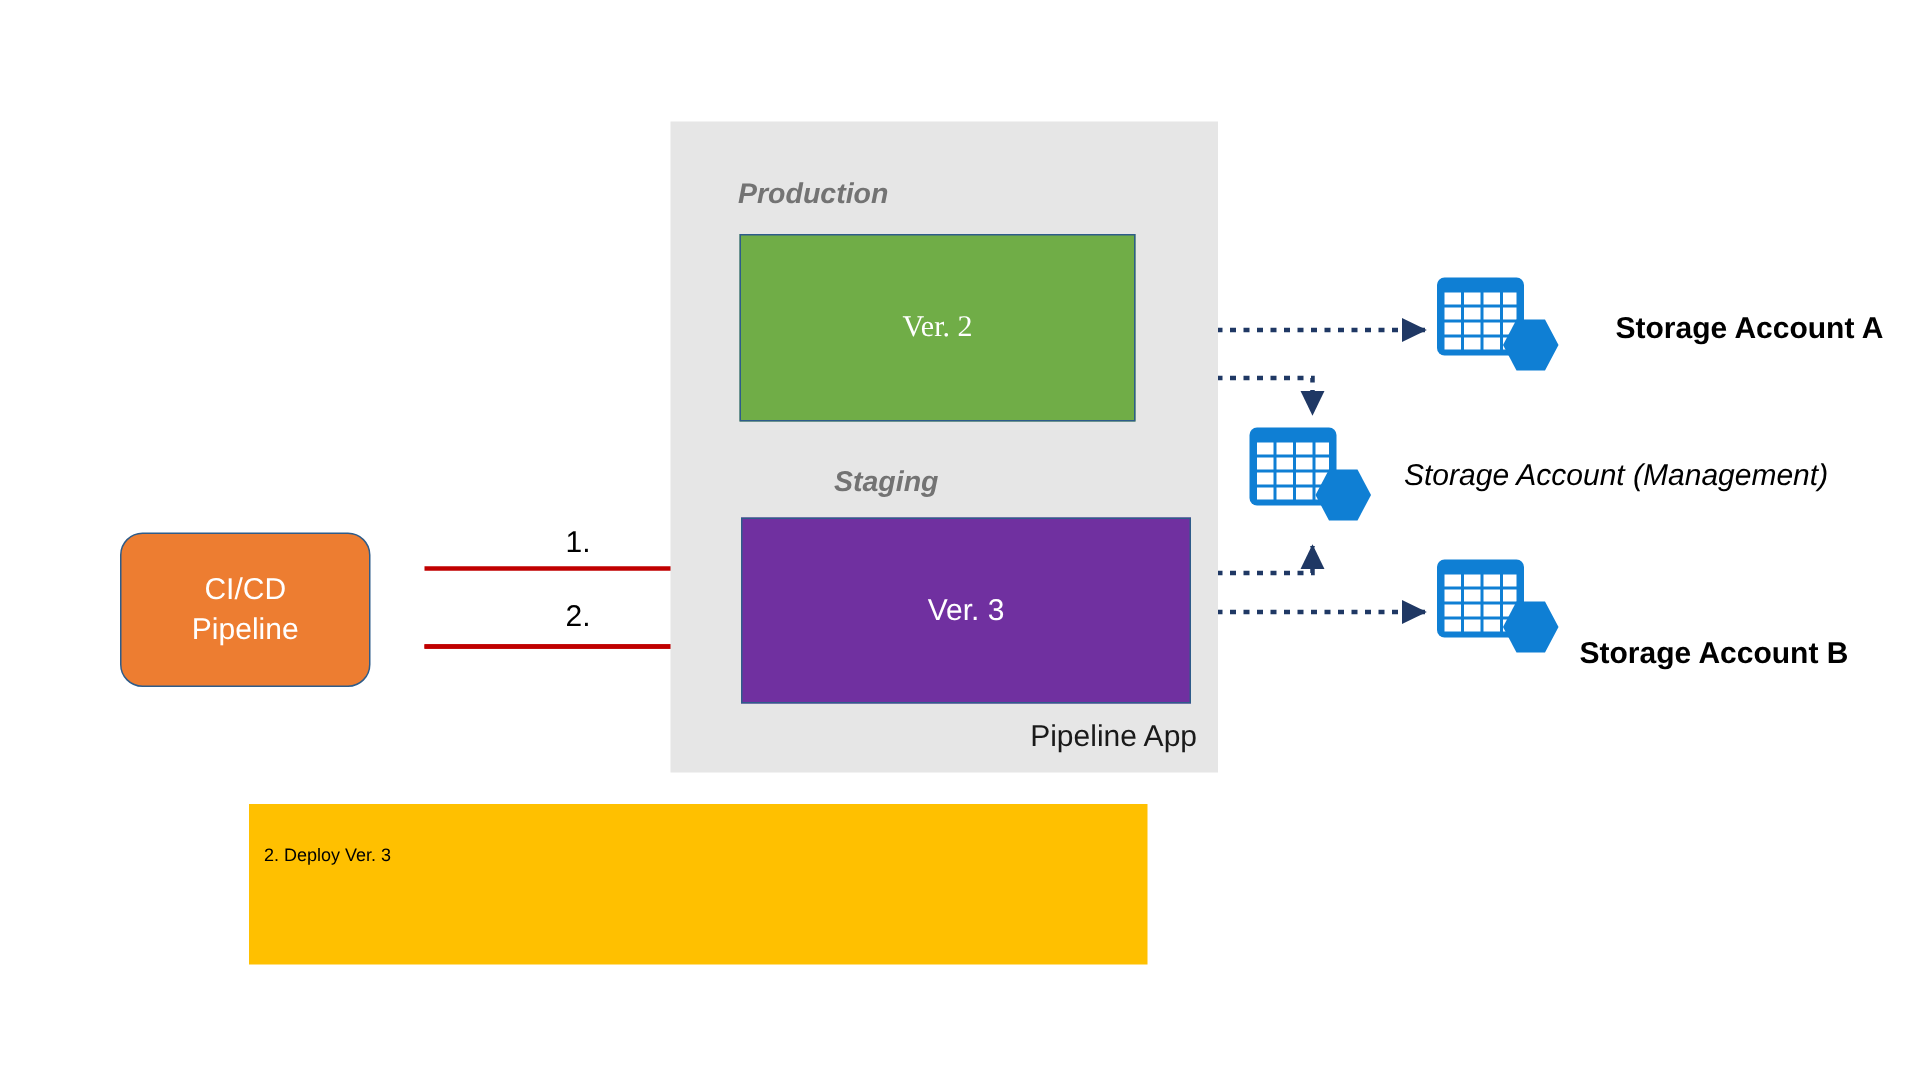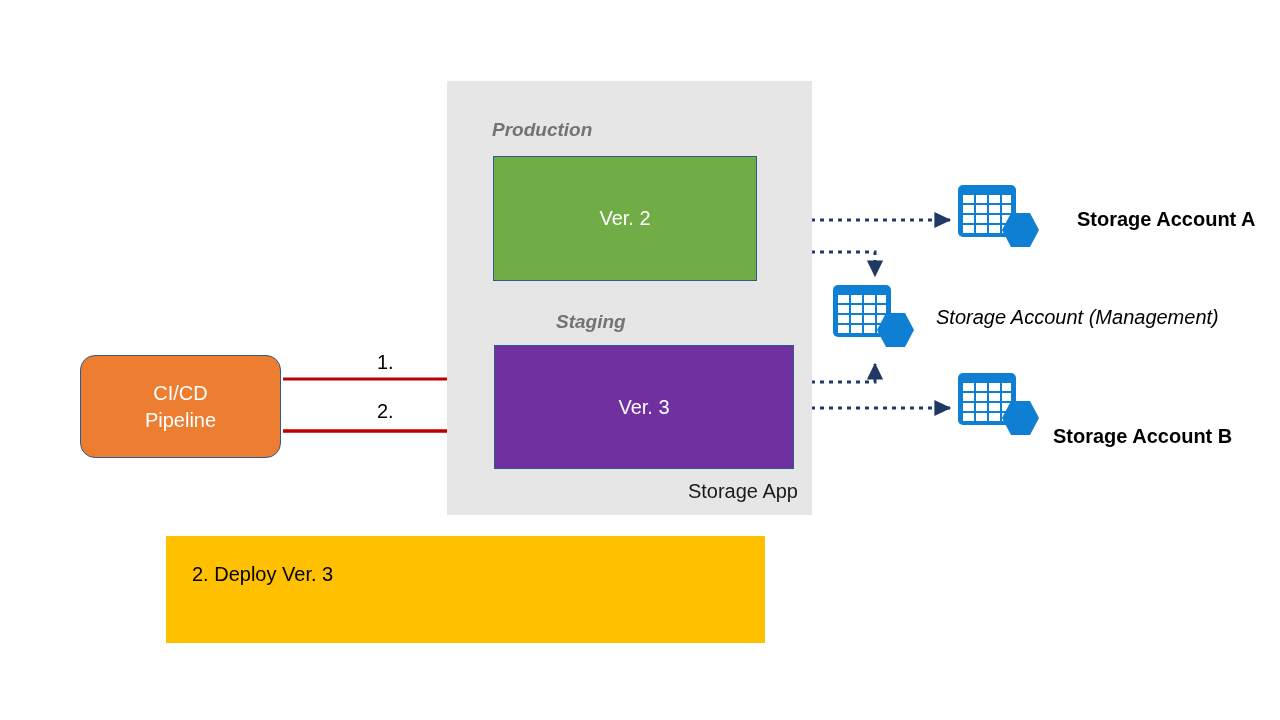--- a/index.html
+++ b/index.html
@@ -62,32 +62,33 @@
     display: flex;
     align-items: center;
     justify-content: center;
     color: #ffffff;
     font-size: 20px;
   }
   .ver-box.production {
     left: 493px; top: 156px;
     width: 264px; height: 125px;
     background: #70AD47;
+    font-family: Liberation Serif, serif;
   }
   .ver-box.staging {
     left: 494px; top: 345px;
     width: 300px; height: 124px;
     background: #7030A0;
   }
 
   
   .cicd-box {
     position: absolute;
     left: 80px; top: 355px;
-    width: 201px; height: 103px;
+    width: 167px; height: 103px;
     background: #ED7D31;
     border: 1px solid #2E5C8A;
     border-radius: 15px;
     box-sizing: border-box;
     display: flex;
     flex-direction: column;
     align-items: center;
     justify-content: center;
     color: #ffffff;
     font-size: 20px;
@@ -96,22 +97,22 @@
 
   
   .note-box {
     position: absolute;
     left: 166px; top: 536px;
     width: 599px; height: 107px;
     background: #FFC000;
   }
   .note-text {
     position: absolute;
-    left: 192px; top: 563px;
-    font-size: 20px;
+    left: 176px; top: 563px;
+    font-size: 12px;
     color: #000000;
   }
 
   
   .step-num {
     position: absolute;
     font-size: 20px;
     color: #000000;
   }
   .step-num.one { left: 377px; top: 351px; }
@@ -173,21 +174,21 @@
 <div class="ver-box production">
   <span>Ver. 2</span>
 </div>
 
 <div class="slot-label staging">Staging</div>
 
 <div class="ver-box staging">
   <span>Ver. 3</span>
 </div>
 
-<div class="fa-caption">Storage App</div>
+<div class="fa-caption">Pipeline App</div>
 
 <div class="cicd-box">
   <span>CI/CD</span>
   <span>Pipeline</span>
 </div>
 
 <div class="step-num one">1.</div>
 <div class="step-num two">2.</div>
 
 <div class="note-box"></div>

